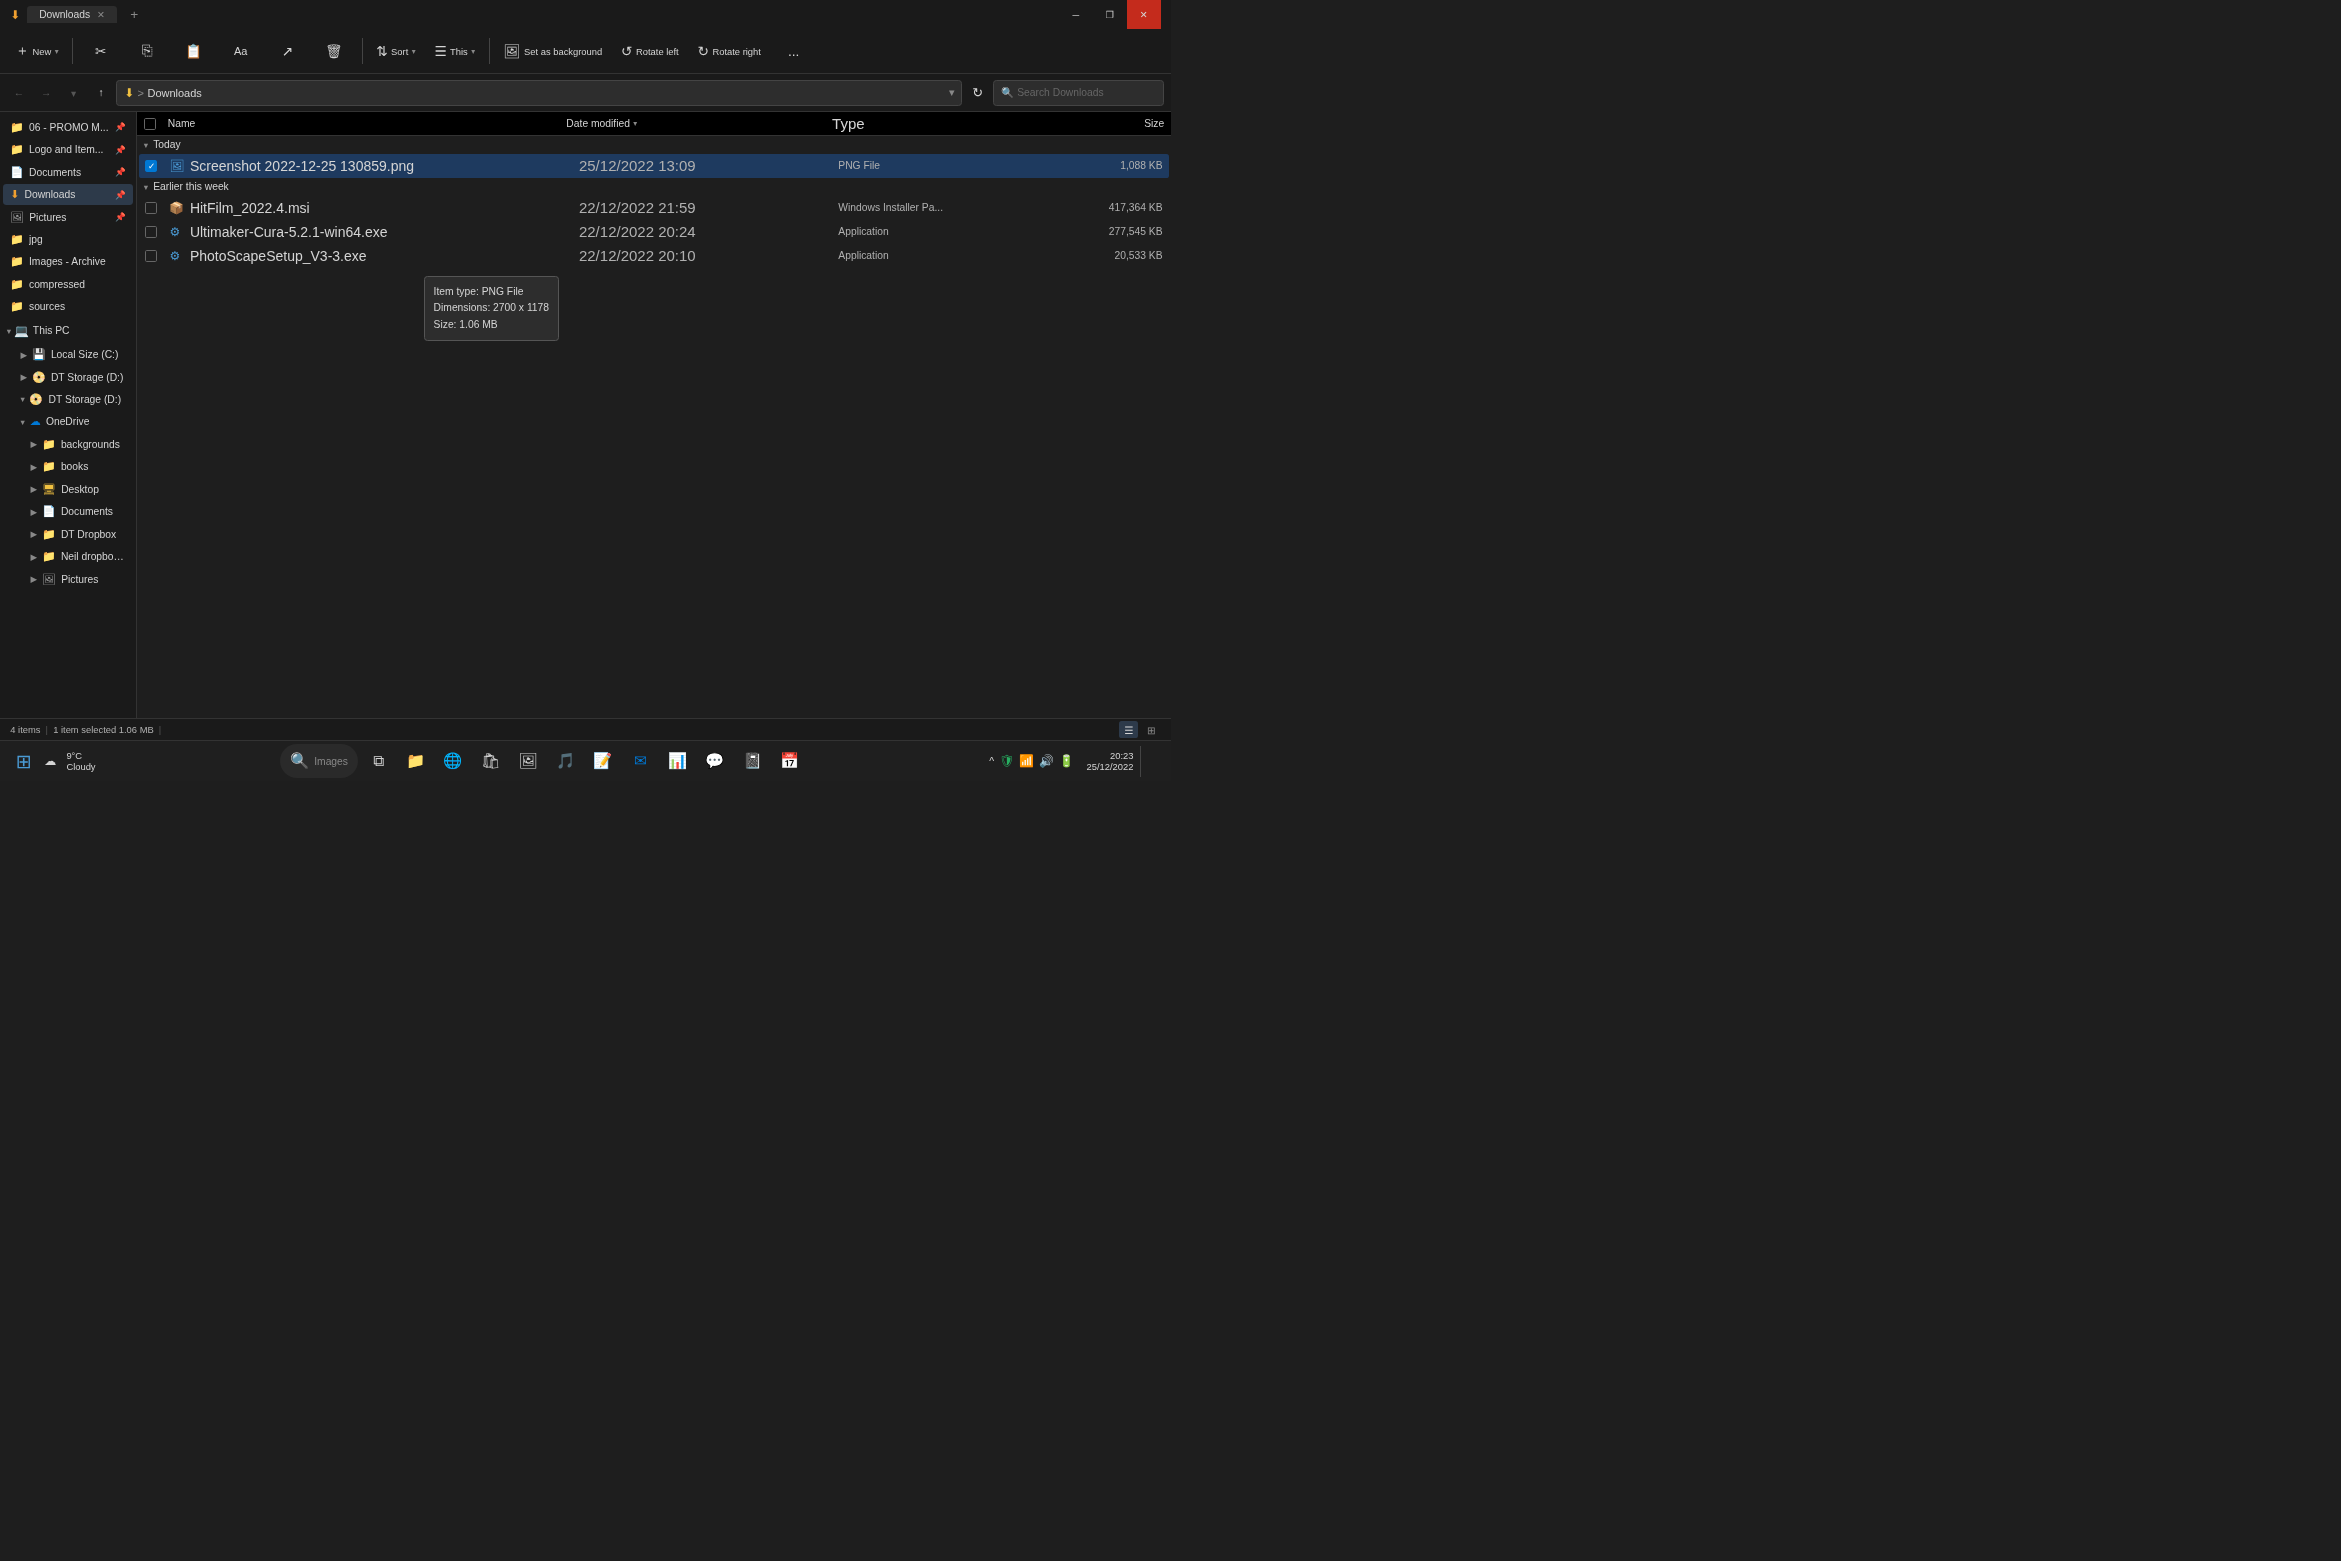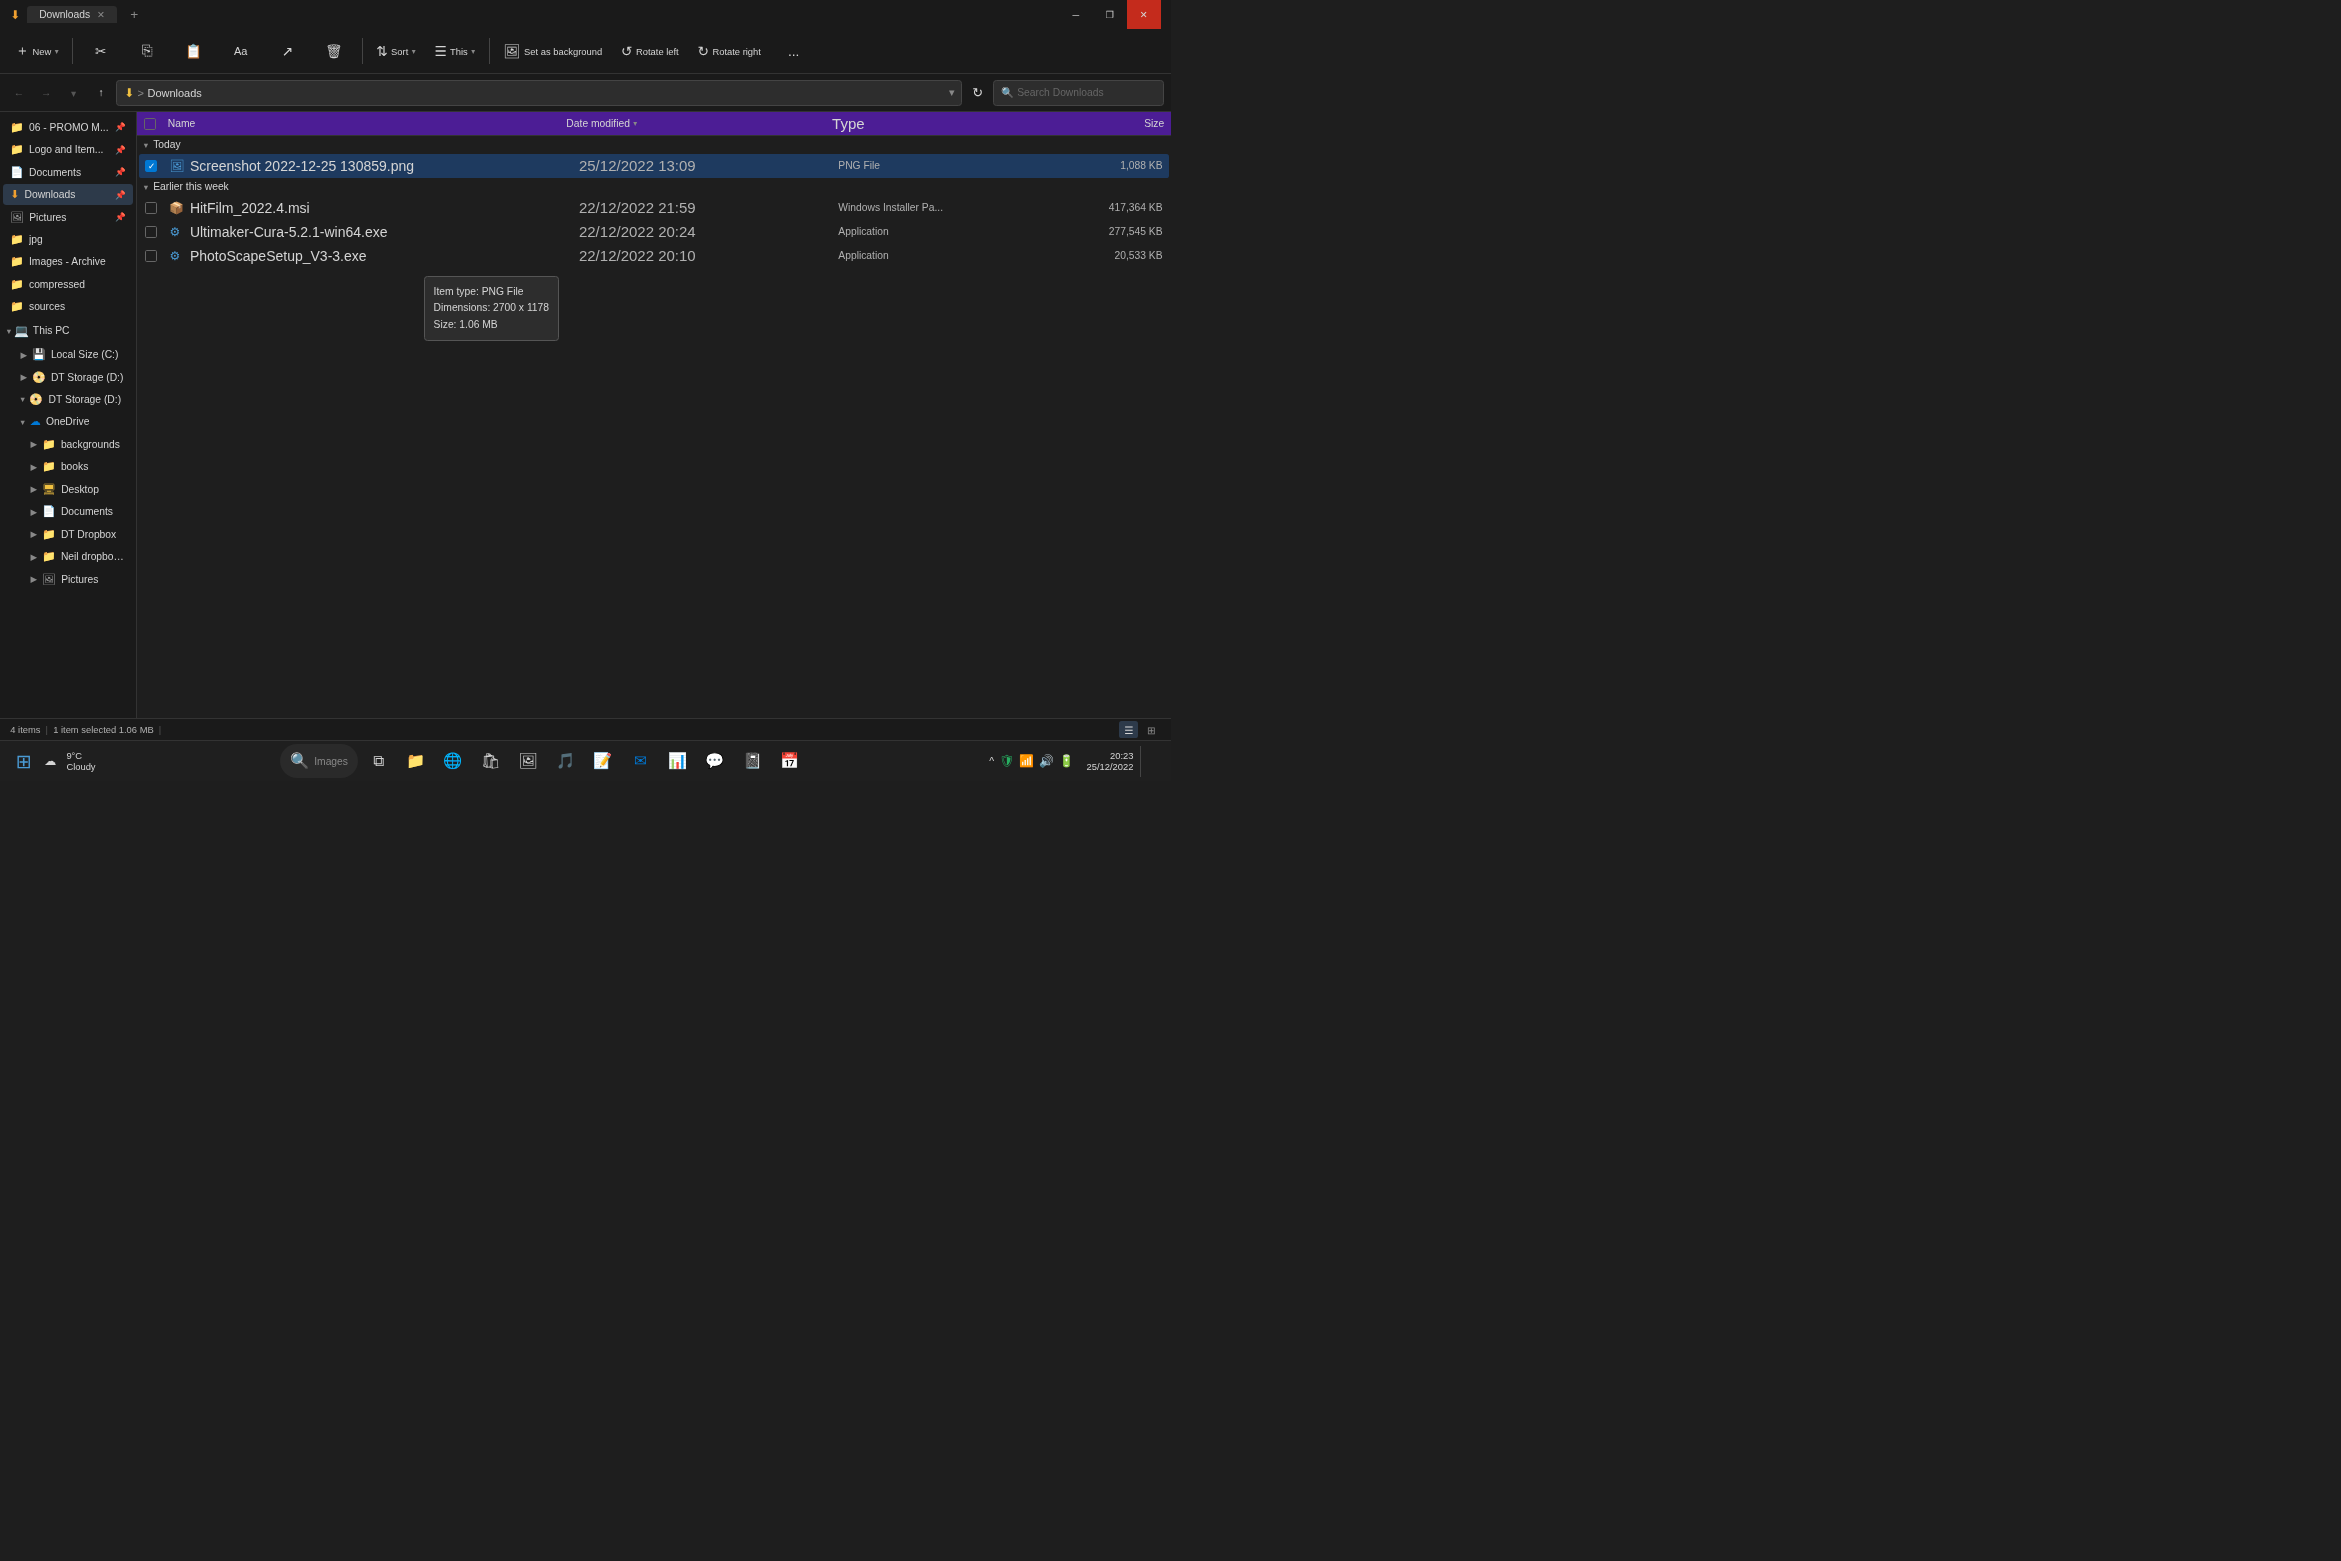--- a/index.html
+++ b/index.html
@@ -203,21 +203,21 @@
     .content {
       flex: 1;
       display: flex;
       flex-direction: column;
       overflow: hidden;
     }
     .column-header {
       display: flex;
       align-items: center;
       height: 24px;
-      background: #4c1d95;
+      background: #000000;
       border-bottom: 0.9px solid #333;
       padding: 0 6.8px;
     }
     .col-check { width: 24px; flex-shrink: 0; }
     .col-name { flex: 3; display: flex; align-items: center; gap: 3.4px; color: #d4d4d4; font-size: 10.3px; cursor: pointer; }
     .col-date { flex: 2; color: #d4d4d4; font-size: 10.3px; cursor: pointer; display: flex; align-items: center; gap: 3.4px; }
     .col-type { flex: 1.5; color: #d4d4d4; font-size: 15px; }
     .col-size { flex: 1; color: #d4d4d4; font-size: 10.3px; text-align: right; }
     .sort-arrow { color: #888; font-size: 7.7px; }
 

